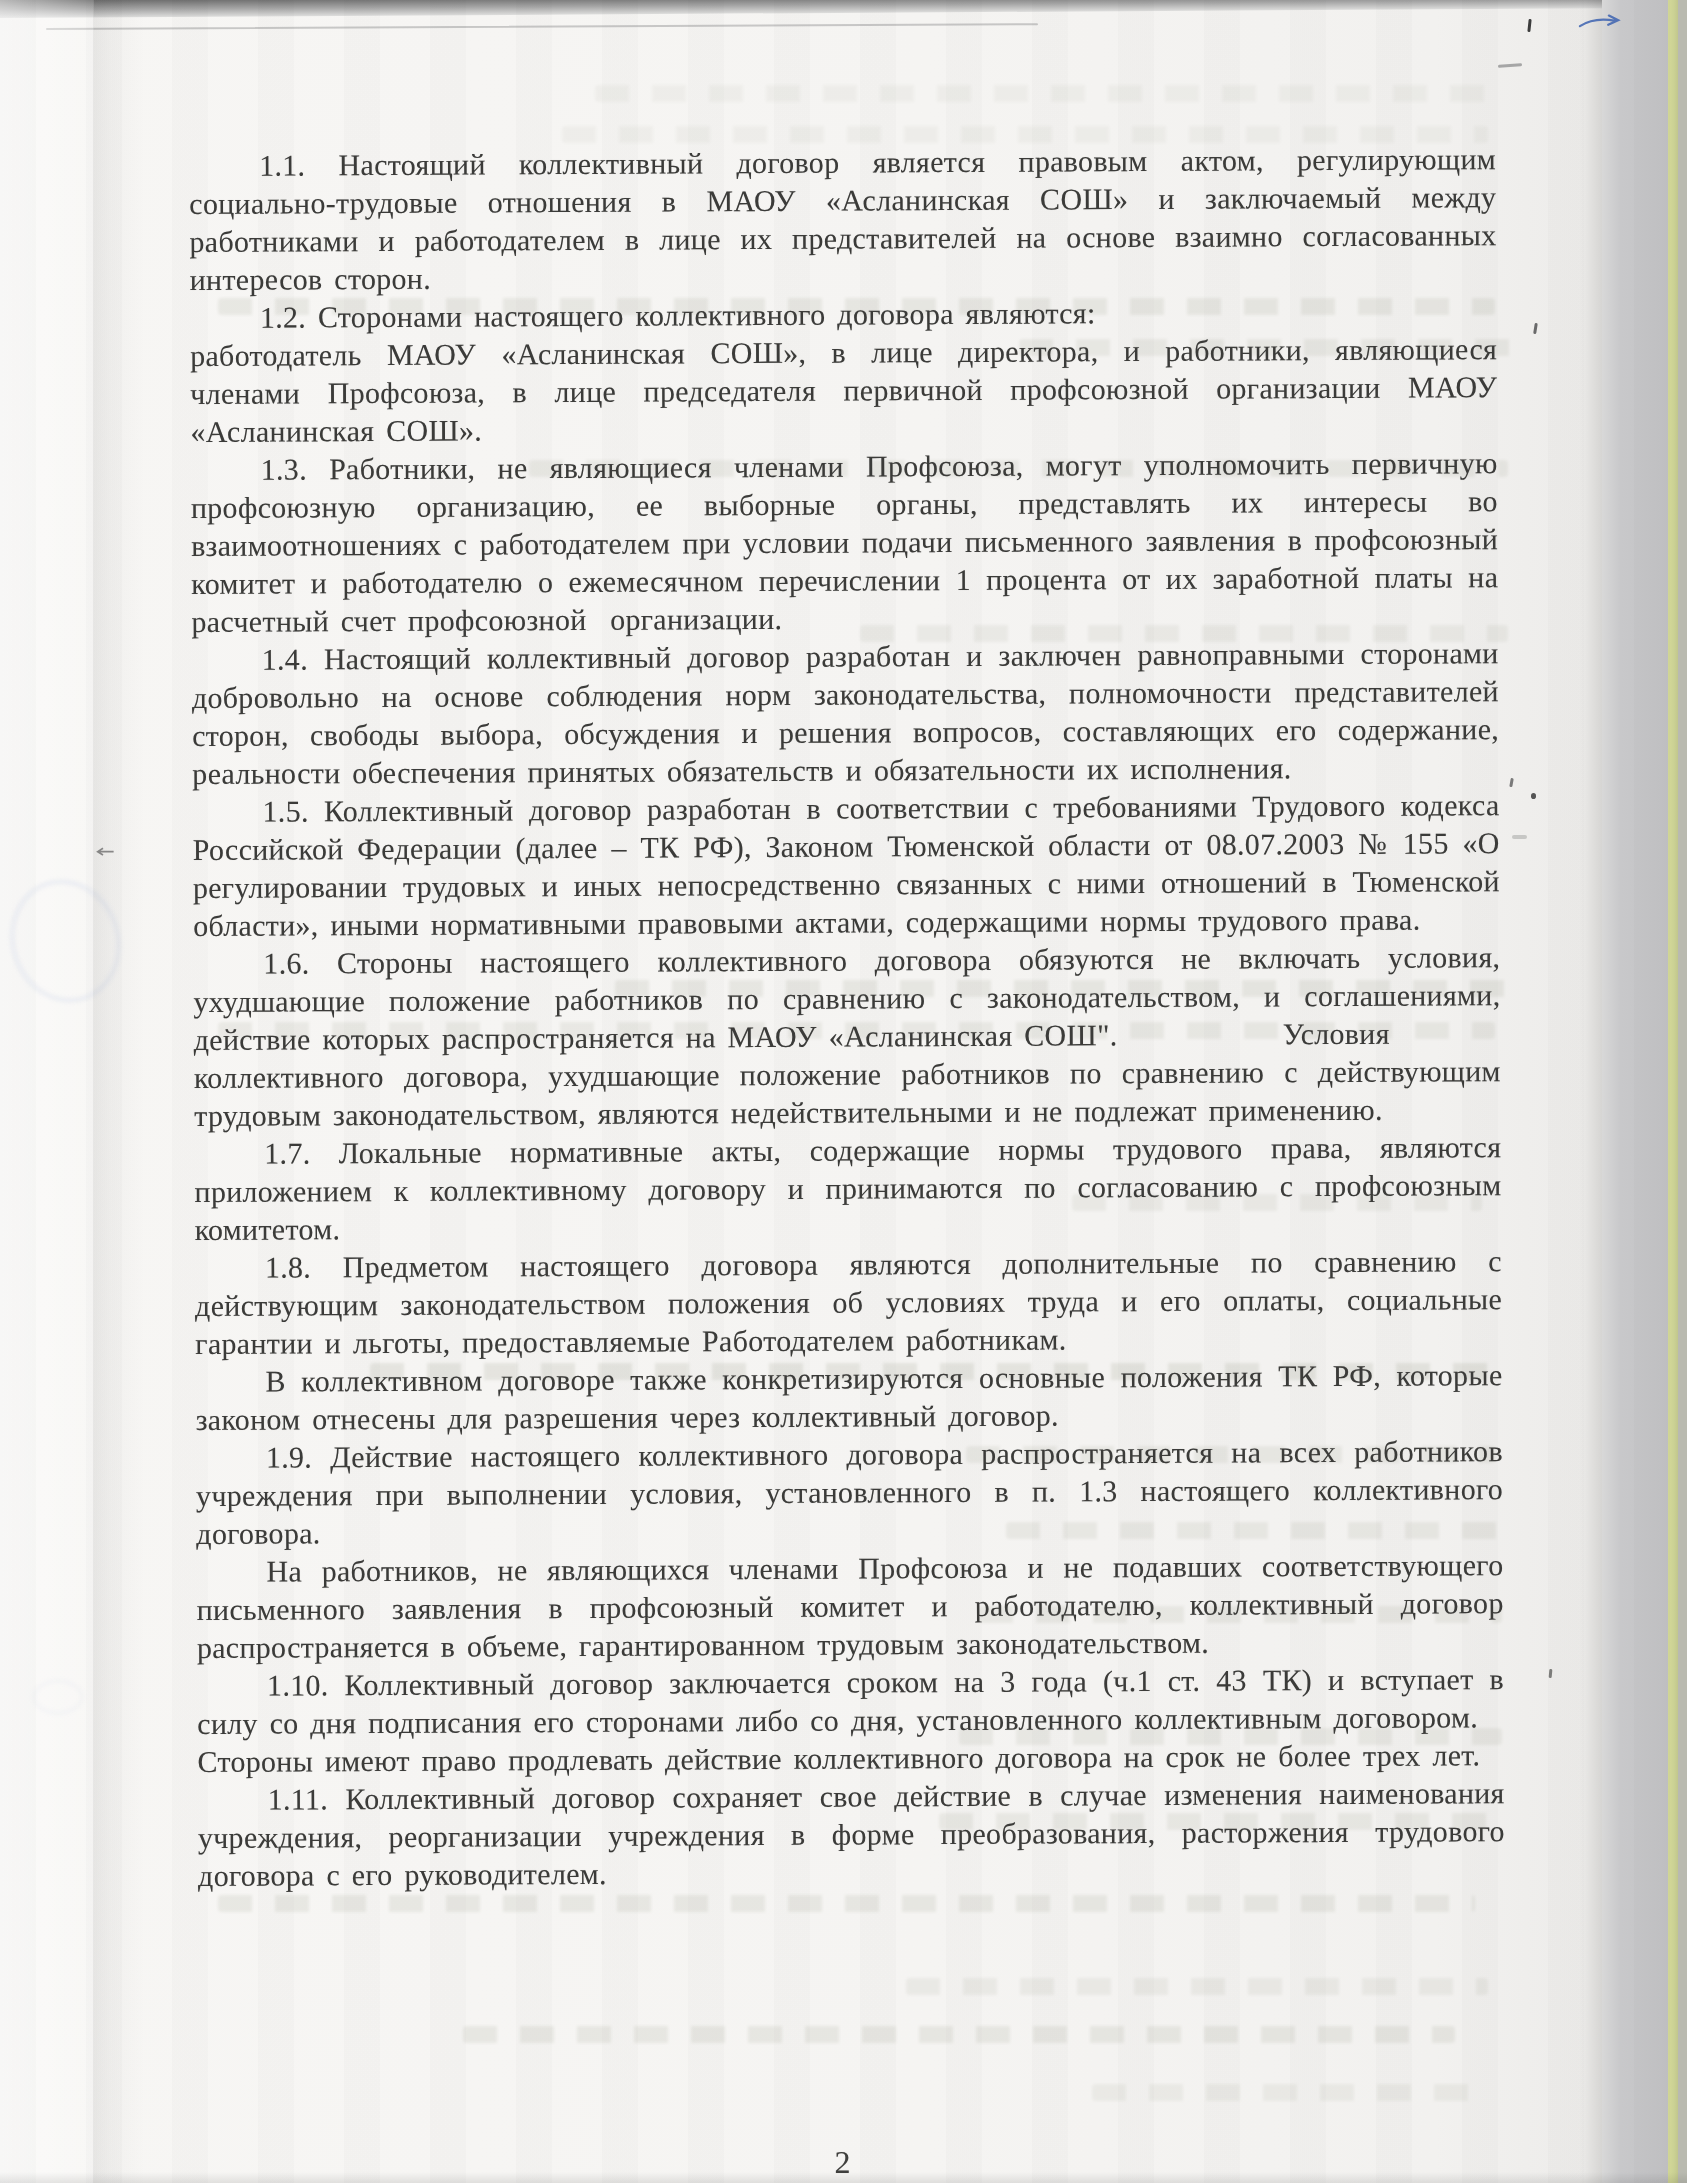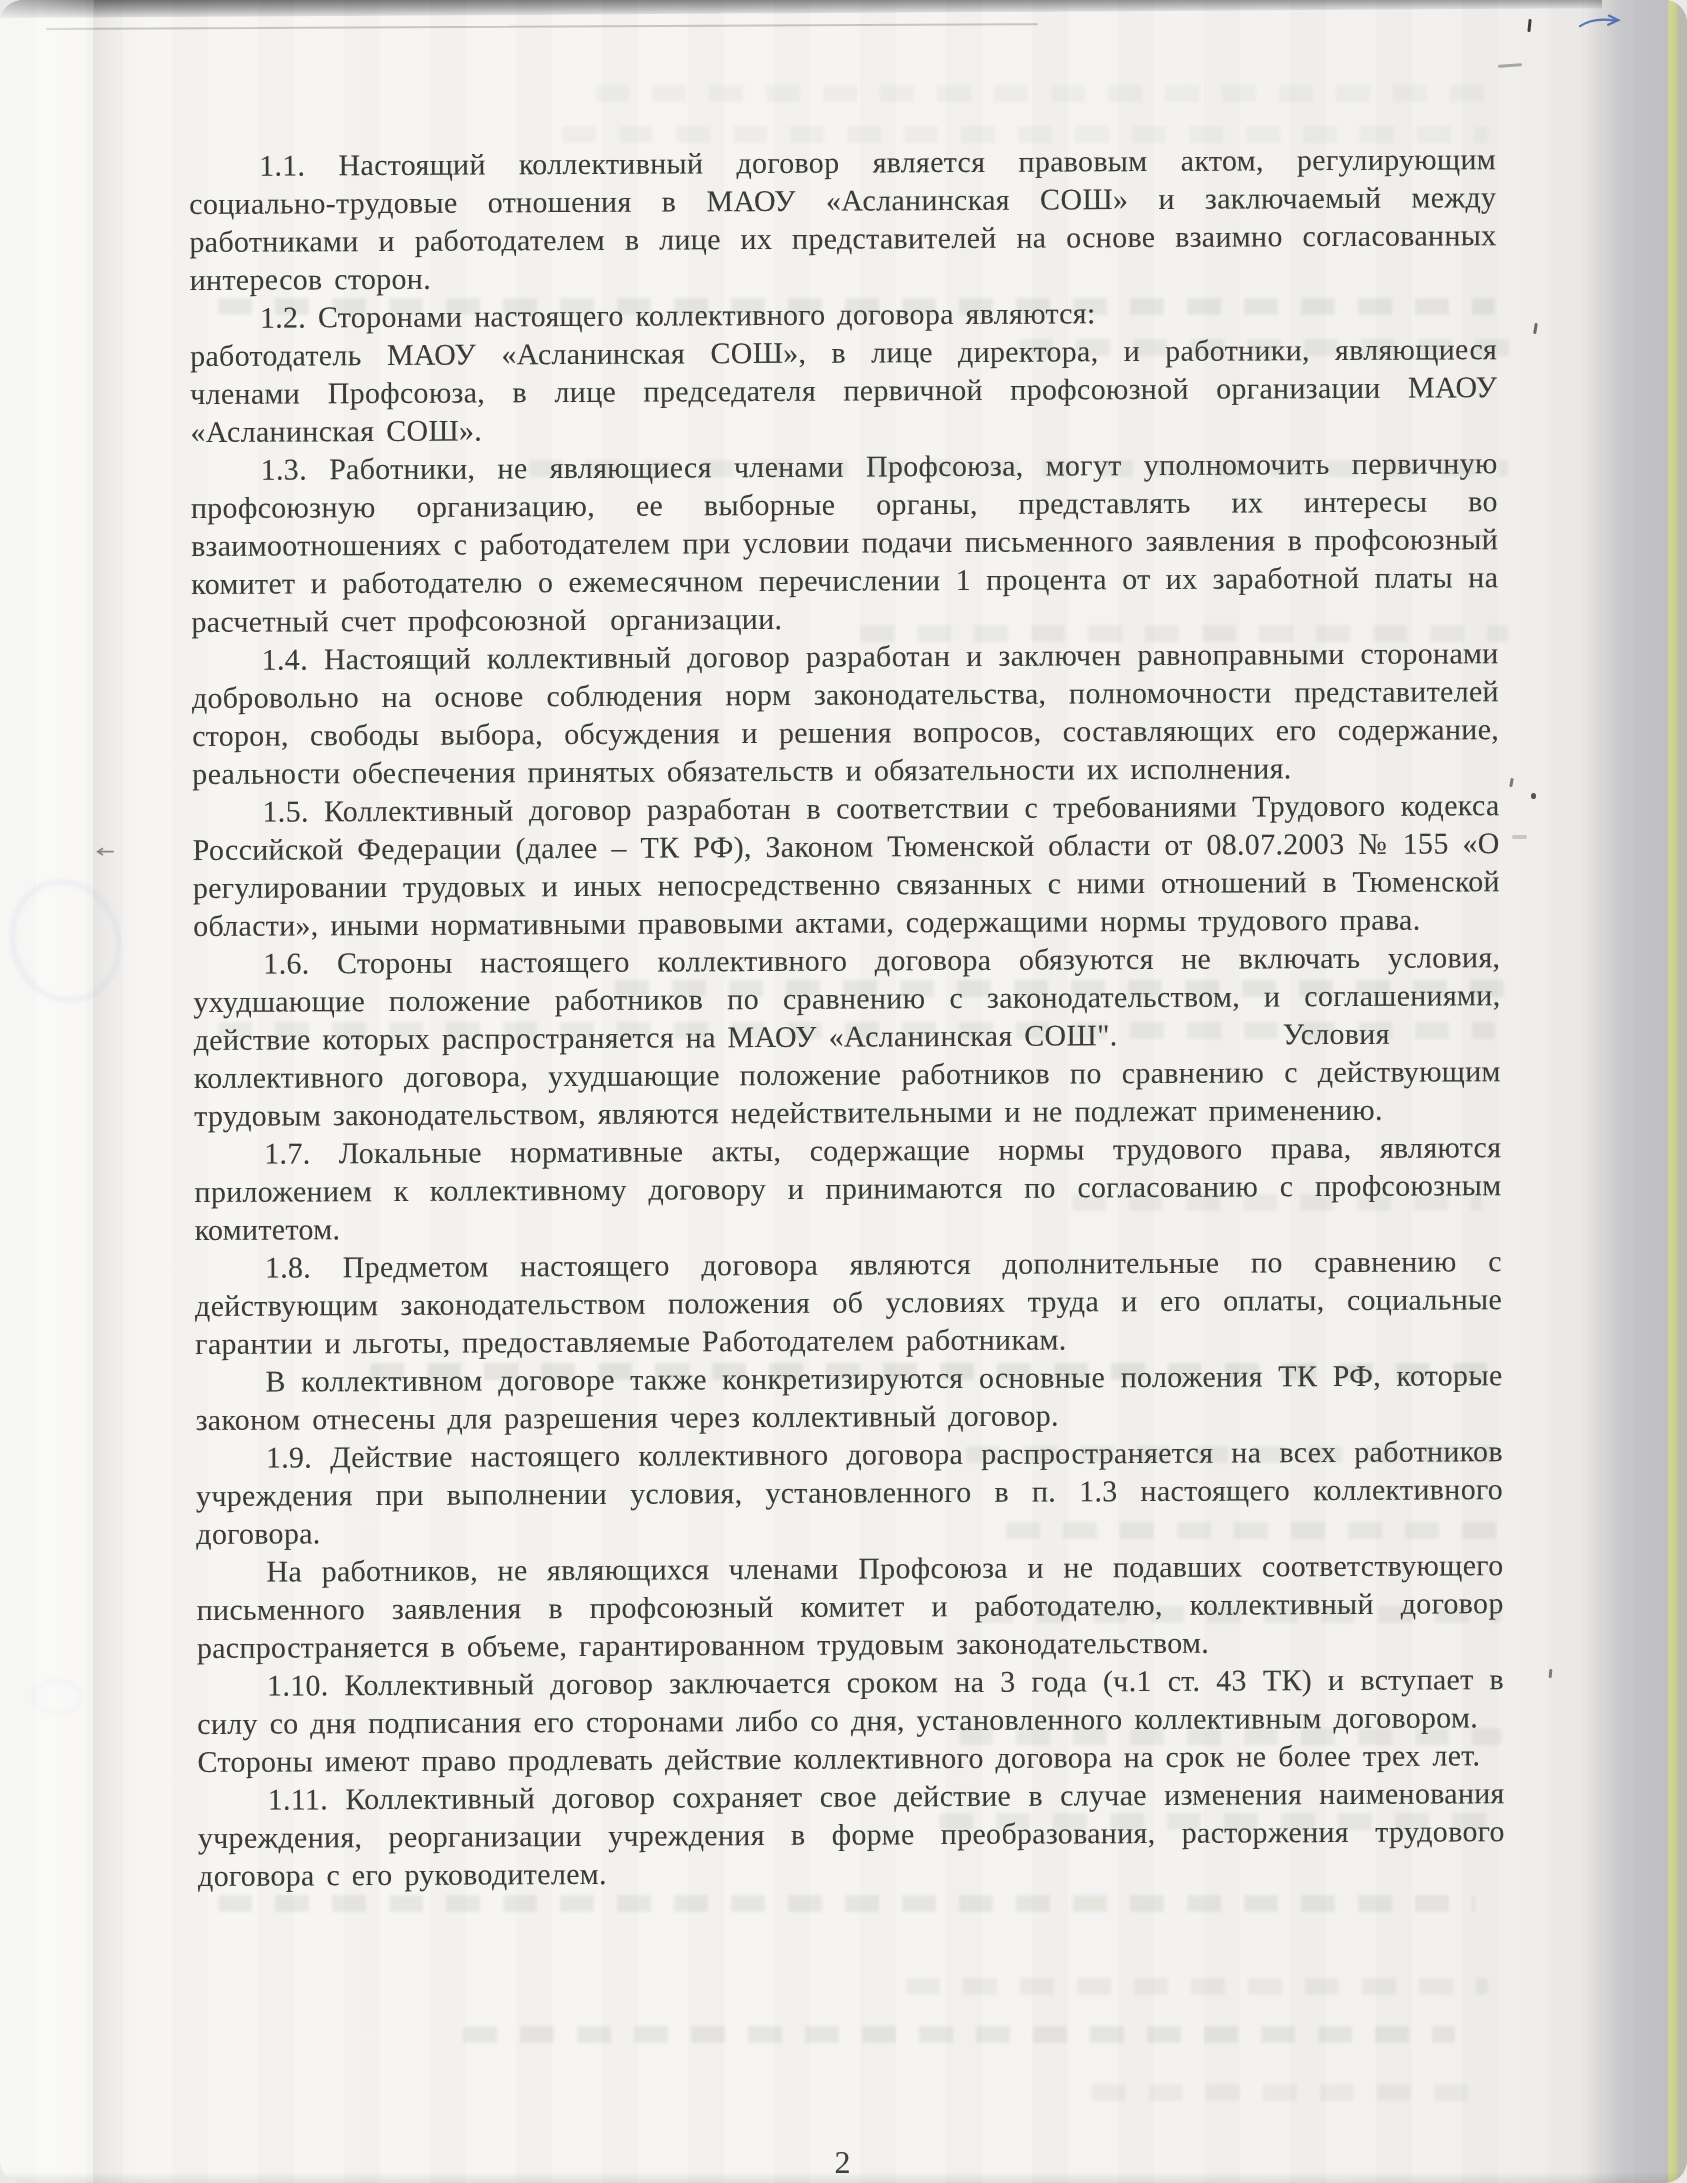--- a/index.html
+++ b/index.html
@@ -5,21 +5,20 @@
   html,body{margin:0;padding:0;}
   body{
     width:1687px;height:2183px;overflow:hidden;
     background:#e9e9e7;
     font-family:"Liberation Serif","DejaVu Serif",serif;
   }
   
   .scan{
     position:relative;width:1687px;height:2183px;overflow:hidden;
     background:linear-gradient(90deg,#f7f6f4 0%,#f5f4f2 55%,#f2f1ef 85%,#ecebe9 96%,#e7e6e4 100%);
-    border-radius:23px;
   }
   .streaks{
     position:absolute;inset:0;pointer-events:none;
     background:repeating-linear-gradient(90deg,rgba(0,0,0,0.014) 0 36px,rgba(0,0,0,0) 36px 86px);
   }
   
   .top-band{
     position:absolute;top:-10.6px;left:-16.5px;width:1733px;height:29px;
     background:linear-gradient(180deg,#4f4f4f 0%,#6d6d6d 40%,#a5a5a5 72%,#dddddc 100%);
     transform:rotate(-0.34deg);transform-origin:left center;

